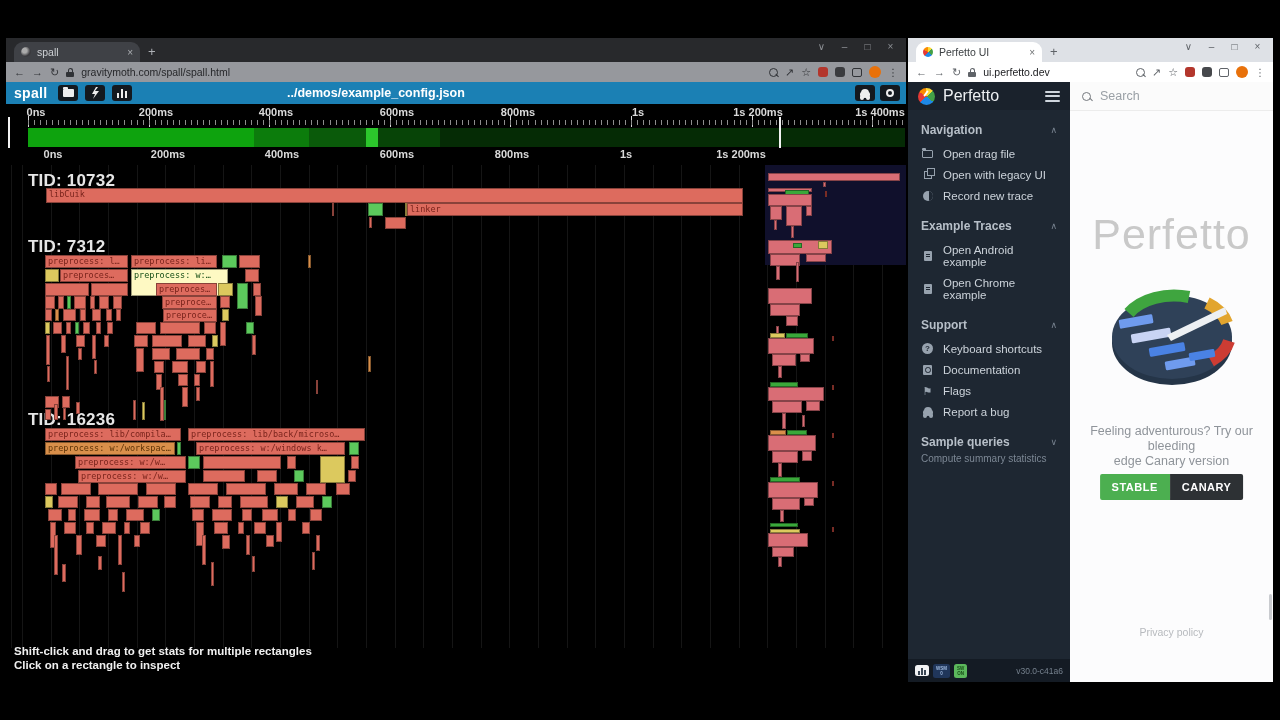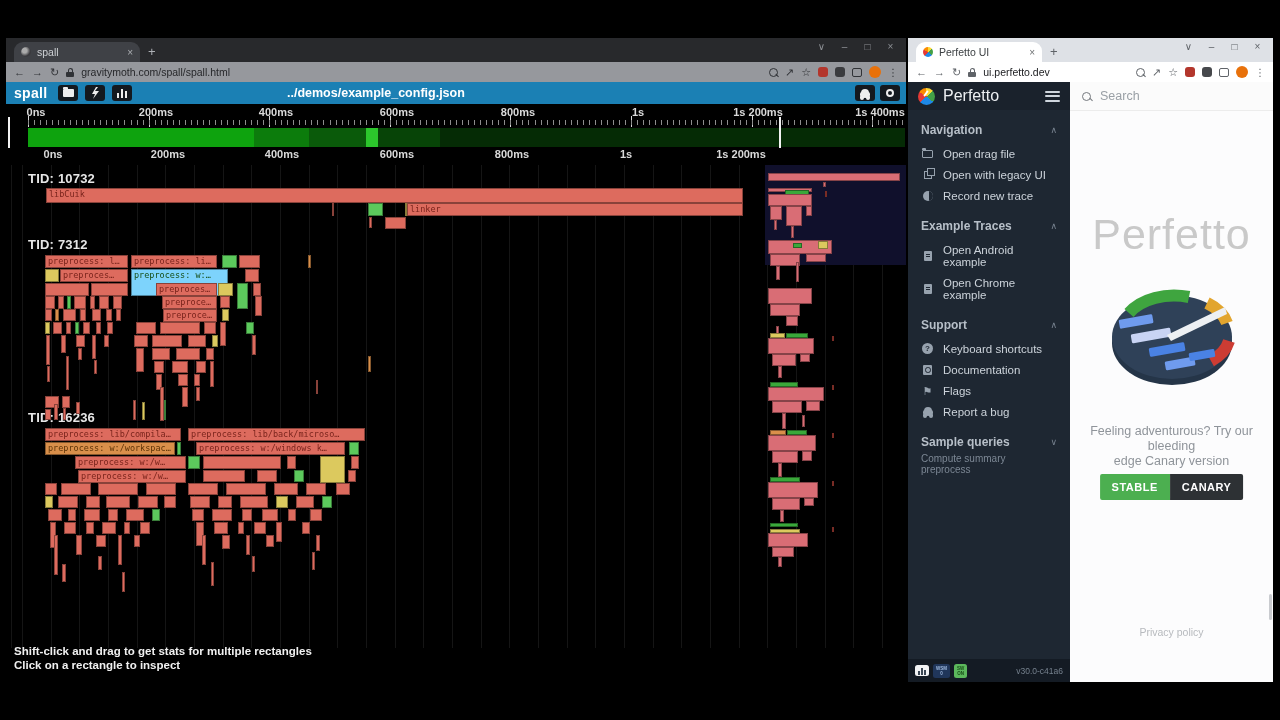--- a/index.html
+++ b/index.html
@@ -71,21 +71,21 @@
     background:repeating-linear-gradient(90deg,#8d8d8d 0 1px,transparent 1px 6.03px);}
   .ticks-major{position:absolute;left:22px;right:2px;top:12px;height:11px;
     background:repeating-linear-gradient(90deg,#d6d6d6 0 1px,transparent 1px 120.6px);}
   .activity{position:absolute;left:0;top:24px;height:19px;width:900px;}
   .activity div{position:absolute;top:0;height:19px;}
   .cursor{position:absolute;top:13px;width:2px;height:31px;background:#f2f2f2;}
   #selection{position:absolute;background:#10102c;}
   .blk{position:absolute;box-shadow:inset 0 0 0 1px rgba(0,0,0,.38);}
   .blk span{display:block;font-family:"DejaVu Sans Mono",monospace;font-size:8.5px;line-height:13px;
     padding-left:3px;white-space:nowrap;overflow:hidden;}
-  .tid{position:absolute;color:#e6e6e6;font-size:13px;font-weight:600;letter-spacing:.2px;}
+  .tid{position:absolute;color:#e6e6e6;font-size:17px;font-weight:600;letter-spacing:.2px;}
   .status{position:absolute;left:8px;top:540px;color:#f0f0f0;font-size:11.5px;font-weight:600;line-height:14px;}
 
   
   #perfetto-app{position:absolute;left:0;top:44px;width:365px;height:600px;display:flex;}
   .sidebar{width:162px;height:600px;background:#1e2732;position:relative;flex:0 0 auto;}
   .sb-header{height:28px;display:flex;align-items:center;gap:8px;padding:0 10px;background:#1a222c;}
   .sb-header .logo{width:17px;height:17px;border-radius:50%;position:relative;flex:0 0 auto;
     background:conic-gradient(from 230deg,#e53935 0 20%,#fb8c00 20% 35%,#fdd835 35% 50%,#43a047 50% 72%,#1e88e5 72% 100%);}
   .sb-header .logo:after{content:"";position:absolute;left:7px;top:2px;width:2px;height:7px;background:#fff;transform:rotate(35deg);border-radius:1px;}
   .sb-header .name{color:#eceff2;font-size:16px;flex:1;}
@@ -292,21 +292,21 @@
           <div class="blk" style="left: 56px; top: 292px; width: 8px; height: 12px; background: rgb(221, 107, 94);"></div>
           <div class="blk" style="left: 39px; top: 305px; width: 6px; height: 11px; background: rgb(221, 107, 94);"></div>
           <div class="blk" style="left: 48px; top: 300px; width: 4px; height: 16px; background: rgb(221, 107, 94);"></div>
           <div class="blk" style="left: 57px; top: 304px; width: 3px; height: 12px; background: rgb(221, 107, 94);"></div>
           <div class="blk" style="left: 70px; top: 298px; width: 4px; height: 12px; background: rgb(221, 107, 94);"></div>
           <div class="blk" style="left: 125px; top: 151px; width: 86px; height: 13px; background: rgb(221, 107, 94);">
             <span style="color: rgb(122, 36, 28);">preprocess: li…</span>
           </div>
           <div class="blk" style="left: 216px; top: 151px; width: 15px; height: 13px; background: rgb(92, 201, 92);"></div>
           <div class="blk" style="left: 233px; top: 151px; width: 21px; height: 13px; background: rgb(221, 107, 94);"></div>
-          <div class="blk" style="left: 125px; top: 165px; width: 97px; height: 27px; background: #7dd3fc;">
+          <div class="blk" style="left: 125px; top: 165px; width: 97px; height: 27px; background: #fef9c3;">
             <span style="color: rgb(23, 79, 23);">preprocess: w:…</span>
           </div>
           <div class="blk" style="left: 239px; top: 165px; width: 14px; height: 13px; background: rgb(221, 107, 94);"></div>
           <div class="blk" style="left: 150px; top: 179px; width: 61px; height: 13px; background: rgb(221, 107, 94);">
             <span style="color: rgb(122, 36, 28);">preproces…</span>
           </div>
           <div class="blk" style="left: 212px; top: 179px; width: 15px; height: 13px; background: rgb(220, 201, 94);"></div>
           <div class="blk" style="left: 231px; top: 179px; width: 11px; height: 26px; background: rgb(92, 201, 92);"></div>
           <div class="blk" style="left: 247px; top: 179px; width: 8px; height: 13px; background: rgb(221, 107, 94);"></div>
           <div class="blk" style="left: 156px; top: 192px; width: 55px; height: 13px; background: rgb(221, 107, 94);">
@@ -616,21 +616,21 @@
           <span class="sbi">
               <span class="i-bug"></span>
             </span>
           <span>Report a bug</span>
         </div>
 
         <div class="sb-section">
           <span class="lbl">Sample queries</span>
           <span class="chev">∨</span>
         </div>
-        <div class="sb-sub">Compute summary preprocess</div>
+        <div class="sb-sub">Compute summary statistics</div>
 
         <div class="sb-bottom">
           <span class="badge badge-ui">
               <i style="height:4px"></i>
               <i style="height:7px"></i>
               <i style="height:5px"></i>
             </span>
           <span class="badge badge-wsm"><span>WSM</span><br><span>0</span></span>
           <span class="badge badge-sw"><span>SW</span><br><span>ON</span></span>
           <span class="version">v30.0-c41a6</span>

